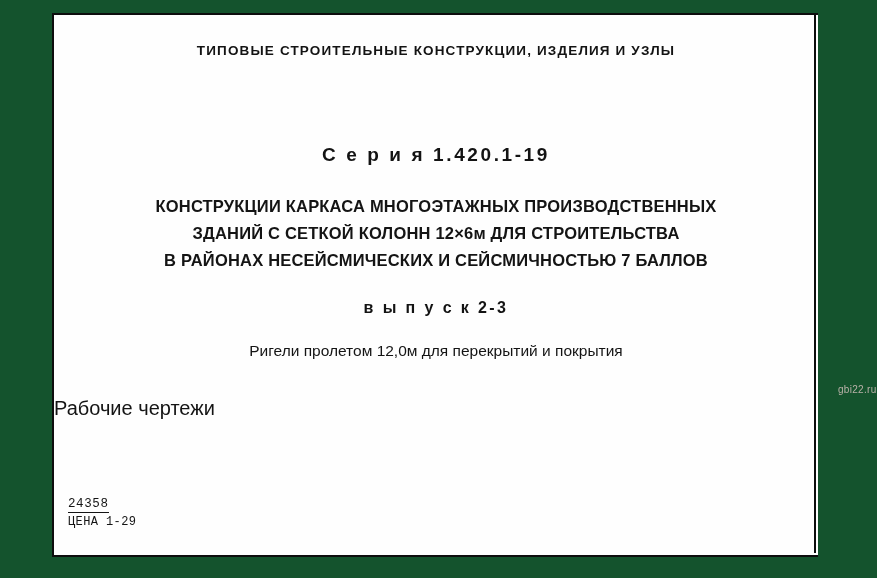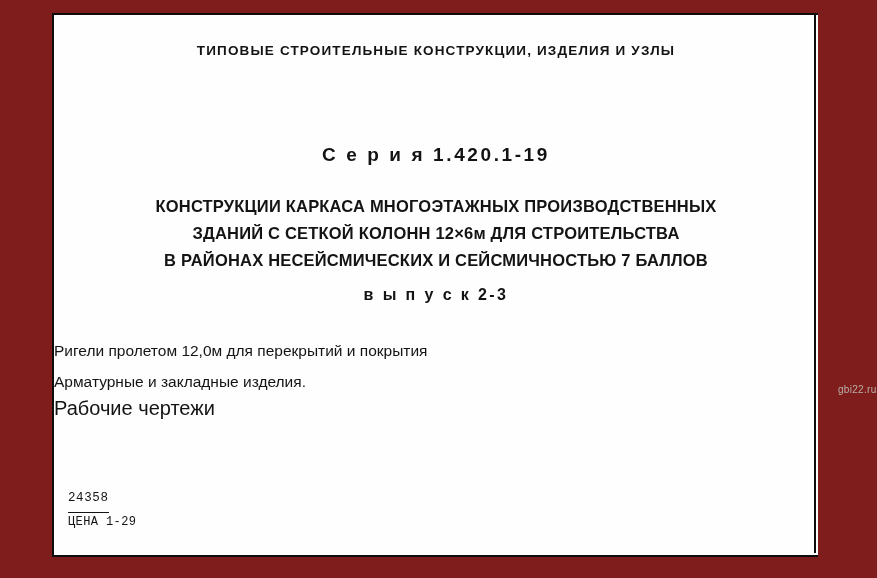--- a/index.html
+++ b/index.html
@@ -13,21 +13,21 @@
     font-family: "Liberation Sans", sans-serif;
     color: #111111;
     overflow: hidden;
     position: relative;
   }
   .page {
     position: absolute;
     left: 0; top: 0;
     width: 877px;
     height: 578px;
-    background: #7f1d1d;
+    background: #14532d;
   }
   
   .sheet {
     position: absolute;
     left: 52px;
     top: 13px;
     width: 764px;
     height: 540px;
     border-left: 2px solid #0d0d0d;
     border-top: 2px solid #0d0d0d;
@@ -79,31 +79,31 @@
   .title-line {
     font-size: 16.5px;
     font-weight: 700;
     letter-spacing: 0.2px;
     line-height: 27px;
     color: #141414;
     white-space: nowrap;
     text-align: center;
   }
   .issue {
-    top: 271px;
+    top: 284px;
     font-size: 16px;
     font-weight: 700;
     letter-spacing: 2.4px;
     color: #131313;
   }
   .sub-block {
     position: absolute;
     top: 320px;
     width: 100%;
-    text-align: left;
+    text-align: center;
   }
   .sub-line {
     font-size: 15.5px;
     font-weight: 400;
     line-height: 31px;
     color: #141414;
     white-space: nowrap;
   }
   .drawings {
     position: absolute;
@@ -119,21 +119,21 @@
     position: absolute;
     left: 14px;
     bottom: 26px;
     text-align: left;
   }
   .stamp-code {
     font-size: 12.5px;
     font-family: "Liberation Mono", monospace;
     letter-spacing: 0.6px;
     color: #141414;
-    padding-bottom: 7px;
+    padding-bottom: 1px;
     display: inline-block;
     border-bottom: 1.4px solid #141414;
   }
   .stamp-price {
     font-size: 12px;
     font-family: "Liberation Mono", monospace;
     letter-spacing: 0.4px;
     color: #141414;
     margin-top: 2px;
     display: block;
@@ -164,21 +164,20 @@
       <div class="title-block">
         <div class="title-line">КОНСТРУКЦИИ КАРКАСА МНОГОЭТАЖНЫХ ПРОИЗВОДСТВЕННЫХ</div>
         <div class="title-line">ЗДАНИЙ С СЕТКОЙ КОЛОНН 12×6м ДЛЯ СТРОИТЕЛЬСТВА</div>
         <div class="title-line">В РАЙОНАХ НЕСЕЙСМИЧЕСКИХ И СЕЙСМИЧНОСТЬЮ 7 БАЛЛОВ</div>
       </div>
 
       <div class="line issue">в ы п у с к    2-3</div>
 
       <div class="sub-block">
         <div class="sub-line">Ригели пролетом 12,0м для перекрытий и покрытия</div>
-        <div class="sub-line">Арматурные и закладные изделия.</div>
       </div>
 
       <div class="drawings">Рабочие чертежи</div>
 
       <div class="stamp">
         <span class="stamp-code">24358</span>
         <span class="stamp-price">ЦЕНА 1-29</span>
       </div>
 
     </div>

